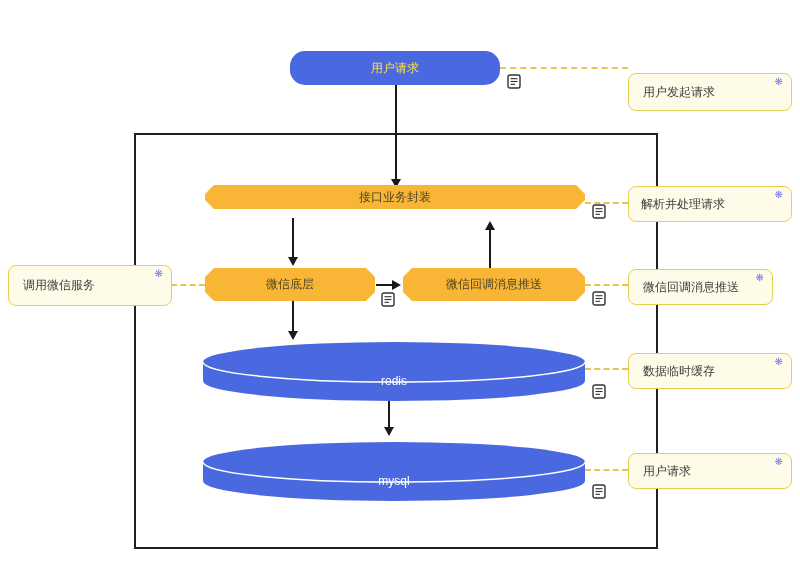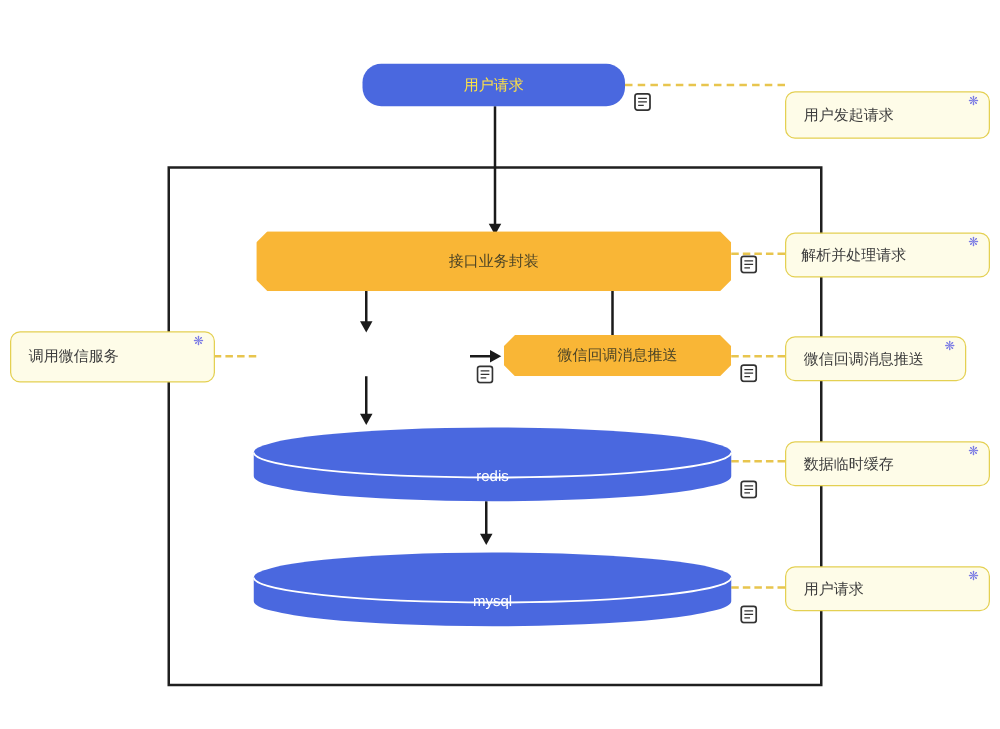--- a/index.html
+++ b/index.html
@@ -87,24 +87,27 @@
   <div class="abs dash" style="left:585px;top:202px;width:43px;"></div>
   <div class="abs dash" style="left:171px;top:284px;width:34px;"></div>
   <div class="abs dash" style="left:585px;top:284px;width:43px;"></div>
   <div class="abs dash" style="left:585px;top:368px;width:43px;"></div>
   <div class="abs dash" style="left:585px;top:469px;width:43px;"></div>
 
   <div class="abs node node-blue" style="left:290px;top:51px;width:210px;height:34px;">
     <span>用户请求</span>
   </div>
 
-  <div class="abs node node-orange" style="left:205px;top:185px;width:380px;height:48px;">
+  <div class="abs node node-orange" style="left:205px;top:185px;width:380px;height:24px;">
     <span>接口业务封装</span>
   </div>
 
+  <div class="abs node node-orange" style="left:205px;top:268px;width:170px;height:33px;">
+    <span>微信底层</span>
+  </div>
 
   <div class="abs node node-orange" style="left:403px;top:268px;width:182px;height:33px;">
     <span>微信回调消息推送</span>
   </div>
 
   <svg class="abs" style="left:202px;top:340px;" width="384" height="64" viewBox="0 0 384 64">
     <path d="M1,22 A191,20 0 0 0 383,22 L383,41 A191,20 0 0 1 1,41 Z" style="fill:var(--node-blue)"></path>
     <ellipse cx="192" cy="22" rx="191" ry="20" style="fill:var(--node-blue)"></ellipse>
     <path d="M1,22 A191,20 0 0 0 383,22" stroke="#fff" stroke-width="1.5" fill="none"></path>
     <text class="cyl-label" x="192" y="45" text-anchor="middle">redis</text>

